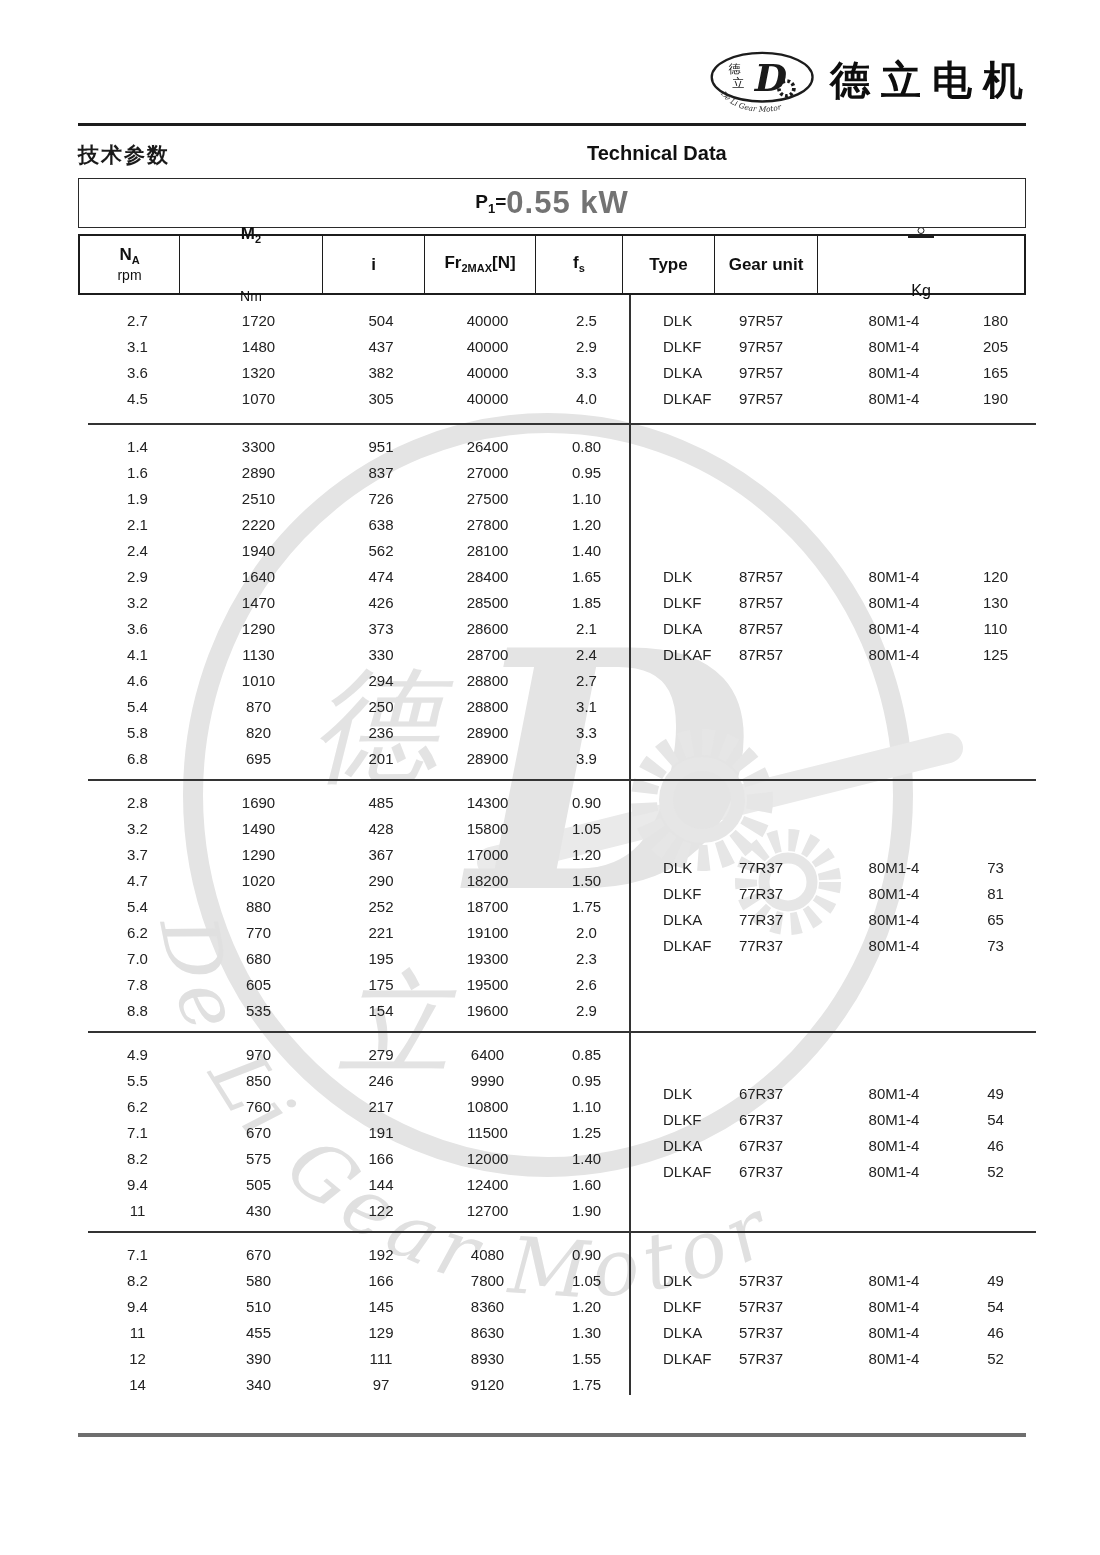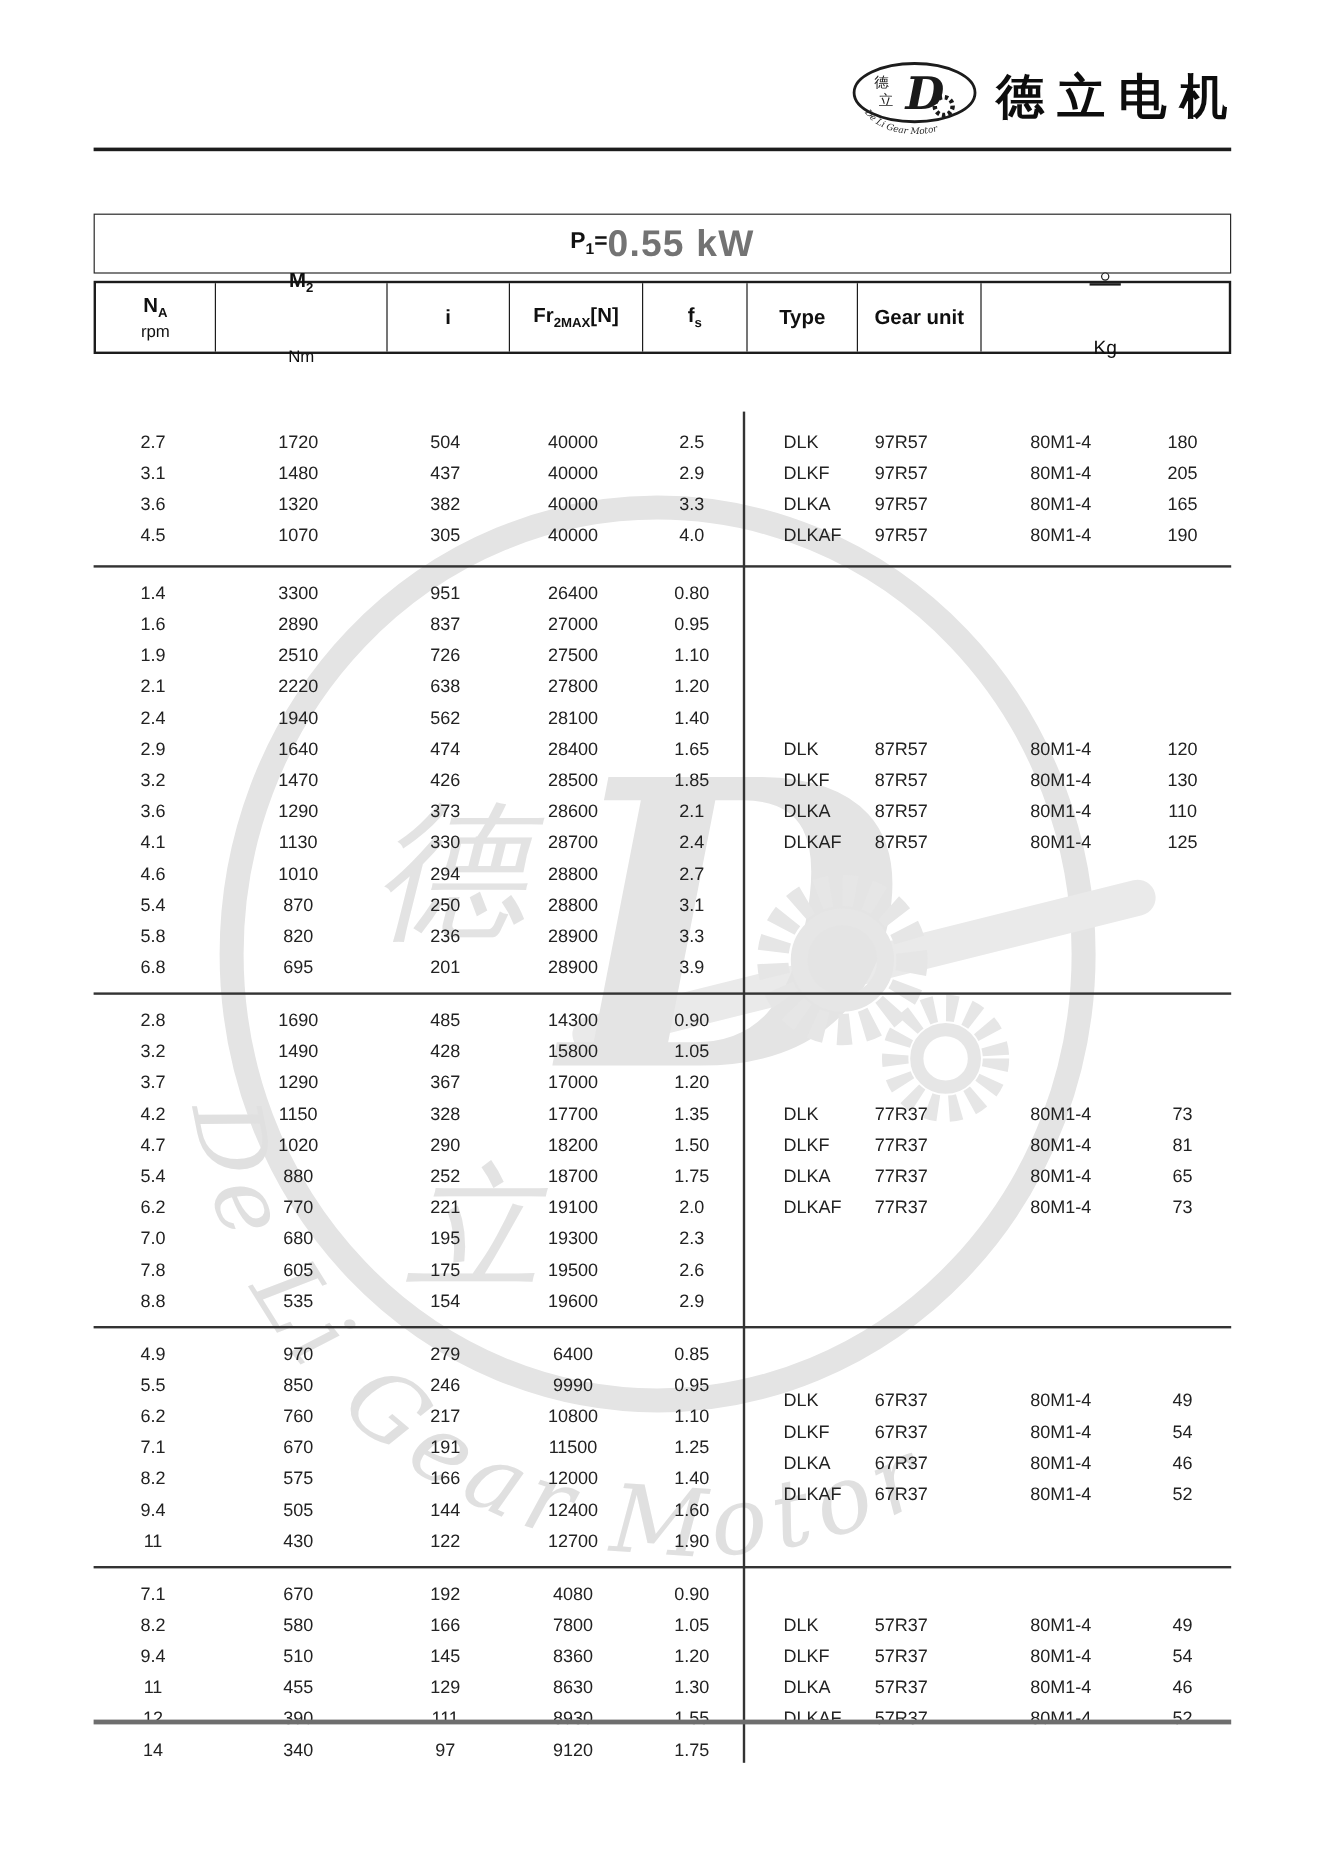--- a/index.html
+++ b/index.html
@@ -42,21 +42,21 @@
   .hunit { font-size:14px; font-weight:normal; line-height:1.15; }
   .w0{width:99px}.w1{width:143px}.w2{width:102px}.w3{width:111px}.w4{width:87px}
   .w5{width:92px}.w6{width:103px}.w7{width:146px}.w8{flex:1 1 auto;}
   .weight-icon { width:24px; height:16px; border:1.6px solid #1c1c1c; position:relative; margin-top:7px; }
   .weight-icon::before {
     content:""; position:absolute; width:5px; height:5px; border:1.4px solid #1c1c1c; border-radius:50%;
     top:-10px; left:50%; transform:translateX(-50%); background:#fff;
   }
   .kg-label { font-size:16px; font-weight:normal; margin-top:2px; }
   
-  .tbody { position:absolute; left:78px; top:295px; width:948px; z-index:1;margin-top:48px; }
+  .tbody { position:absolute; left:88px; top:295px; width:948px; z-index:1; }
   .tbody::before {
     content:""; position:absolute; left:541px; top:0; bottom:10px; width:1.5px; background:#333;
   }
   .section { position:relative; padding:8px 0; }
   .section:first-child { padding:12px 0; }
   .section + .section { border-top:2px solid #333; }
   .drow { display:flex; height:26px; align-items:center; }
   .cell { text-align:center; font-size:15px; color:#222; flex:none; }
   .c0{width:99px}.c1{width:143px}.c2{width:102px}.c3{width:111px}.c4{width:87px}
   .types { position:absolute; left:542px; top:50%; transform:translateY(-50%); width:406px; }
@@ -104,20 +104,24 @@
       <path id="logo-arc" d="M 12 44 A 48 30 0 0 0 106 42" fill="none"></path>
       <text font-size="8" fill="#2a2a2a" font-style="italic" font-family="DejaVu Serif, serif">
         <textPath href="#logo-arc" startOffset="4">De Li Gear Motor</textPath>
       </text>
     </svg>
     <div class="brand-name">德立电机</div>
   </div>
 
   <div class="top-rule"></div>
 
+  <div class="subheader">
+    <div class="title-cn">技术参数</div>
+    <div class="title-en">Technical Data</div>
+  </div>
 
   <div class="power-box">
     <span class="power-p"><span>P</span><sub>1</sub><span>=</span></span>
       <span class="power-val">0.55 kW</span>
   </div>
 
   <div class="thead">
     <div class="hcell w0">
       <div class="hmain"><span>N</span><sub>A</sub></div>
       <div class="hunit">rpm</div>
@@ -344,27 +348,20 @@
             <div class="cell c4">1.05</div>
           </div>
           <div class="drow">
             <div class="cell c0">3.7</div>
             <div class="cell c1">1290</div>
             <div class="cell c2">367</div>
             <div class="cell c3">17000</div>
             <div class="cell c4">1.20</div>
           </div>
           <div class="drow">
-            <div class="cell c0">4.2</div>
-            <div class="cell c1">1150</div>
-            <div class="cell c2">328</div>
-            <div class="cell c3">17700</div>
-            <div class="cell c4">1.35</div>
-          </div>
-          <div class="drow">
             <div class="cell c0">4.7</div>
             <div class="cell c1">1020</div>
             <div class="cell c2">290</div>
             <div class="cell c3">18200</div>
             <div class="cell c4">1.50</div>
           </div>
           <div class="drow">
             <div class="cell c0">5.4</div>
             <div class="cell c1">880</div>
             <div class="cell c2">252</div>

